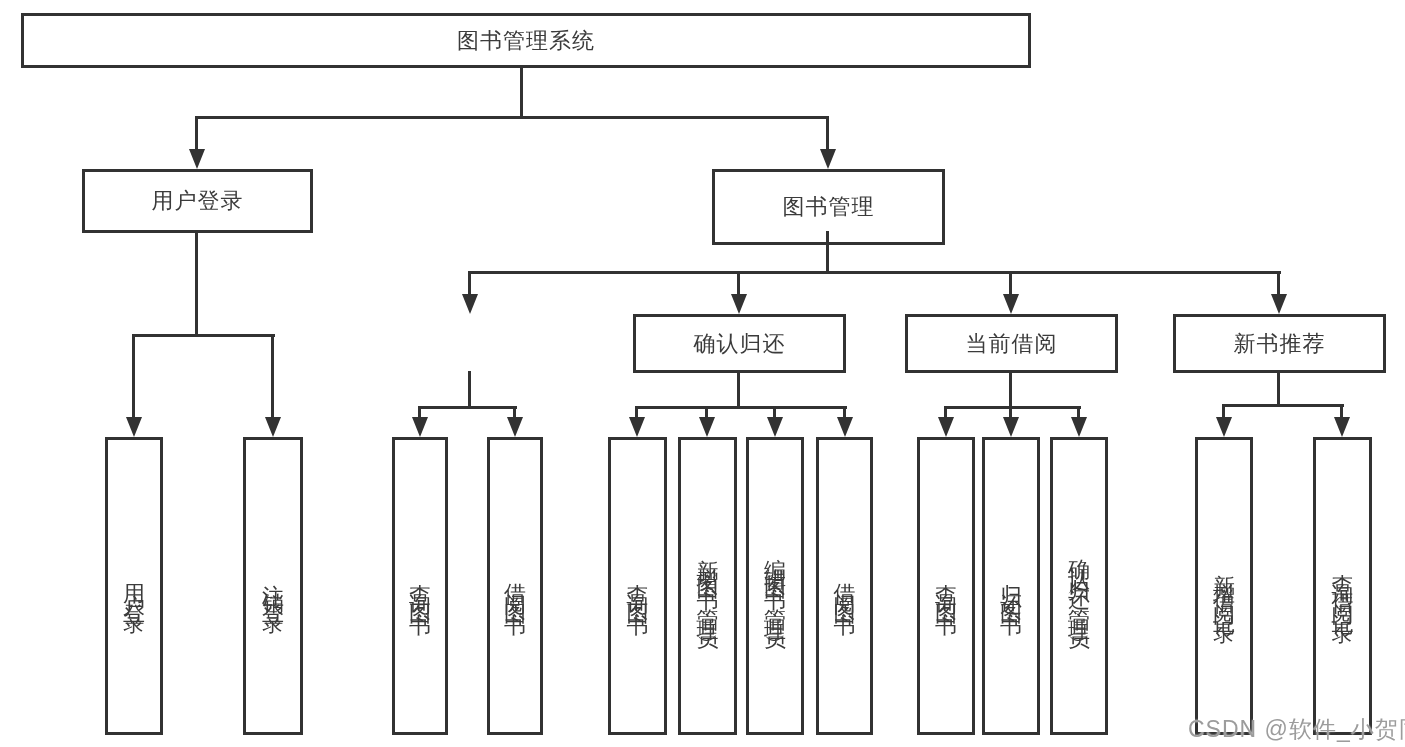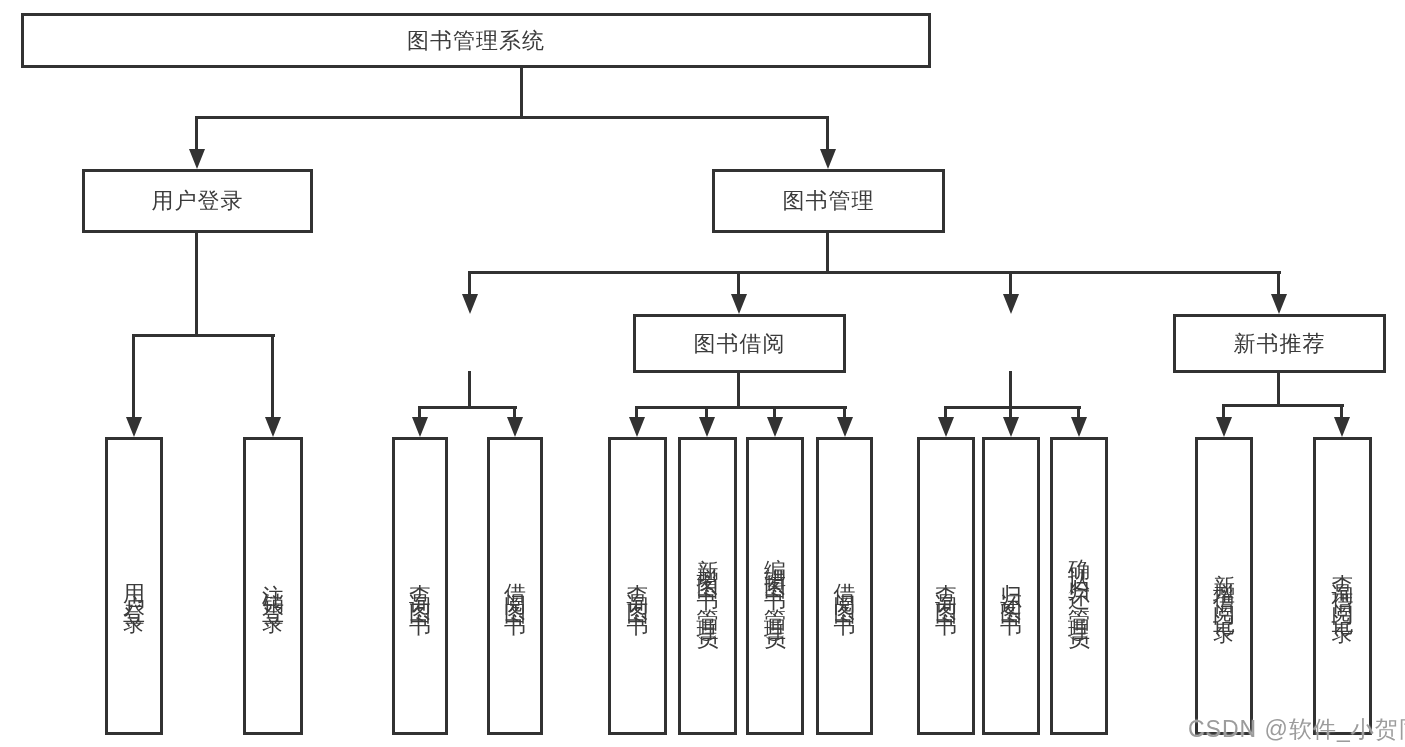--- a/index.html
+++ b/index.html
@@ -47,35 +47,35 @@
     text-shadow:0 0 2px #ffffff;
     z-index:10;
     white-space:nowrap;
   }
 </style>
 </head>
 <body>
 
 <div class="canvas">
 
-  <div class="node" style="left:21px;top:13px;width:910px;height:55px">
+  <div class="node" style="left:21px;top:13px;width:1010px;height:55px">
     <span class="lbl">图书管理系统</span>
   </div>
 
   <div class="v" style="left:520px;top:68px;height:51px"></div>
   <div class="h" style="left:195px;top:116px;width:634px"></div>
   <div class="v" style="left:195px;top:116px;height:36px"></div>
   <div class="arw" style="left:189px;top:149px"></div>
   <div class="v" style="left:826px;top:116px;height:35px"></div>
   <div class="arw" style="left:820px;top:149px"></div>
 
   <div class="node" style="left:82px;top:169px;width:231px;height:64px">
     <span class="lbl">用户登录</span>
   </div>
-  <div class="node" style="left:712px;top:169px;width:233px;height:64px">
+  <div class="node" style="left:712px;top:169px;width:233px;height:76px">
     <span class="lbl">图书管理</span>
   </div>
 
   <div class="v" style="left:195px;top:230px;height:107px"></div>
   <div class="h" style="left:132px;top:334px;width:143px"></div>
   <div class="v" style="left:132px;top:334px;height:85px"></div>
   <div class="arw" style="left:126px;top:417px"></div>
   <div class="v" style="left:271px;top:334px;height:85px"></div>
   <div class="arw" style="left:265px;top:417px"></div>
 
@@ -84,21 +84,24 @@
   <div class="v" style="left:468px;top:271px;height:23px"></div>
   <div class="arw" style="left:462px;top:294px"></div>
   <div class="v" style="left:737px;top:271px;height:23px"></div>
   <div class="arw" style="left:731px;top:294px"></div>
   <div class="v" style="left:1009px;top:271px;height:23px"></div>
   <div class="arw" style="left:1003px;top:294px"></div>
   <div class="v" style="left:1277px;top:271px;height:23px"></div>
   <div class="arw" style="left:1271px;top:294px"></div>
 
   <div class="node" style="left:633px;top:314px;width:213px;height:59px">
-    <span class="lbl">图书借阅</span>
+    <span class="lbl">确认归还</span>
+  </div>
+  <div class="node" style="left:905px;top:314px;width:213px;height:59px">
+    <span class="lbl">当前借阅</span>
   </div>
   <div class="node" style="left:1173px;top:314px;width:213px;height:59px">
     <span class="lbl">新书推荐</span>
   </div>
 
   <div class="v" style="left:468px;top:371px;height:38px"></div>
   <div class="h" style="left:418px;top:406px;width:99px"></div>
   <div class="v" style="left:418px;top:406px;height:13px"></div>
   <div class="arw" style="left:412px;top:417px"></div>
   <div class="v" style="left:513px;top:406px;height:13px"></div>

